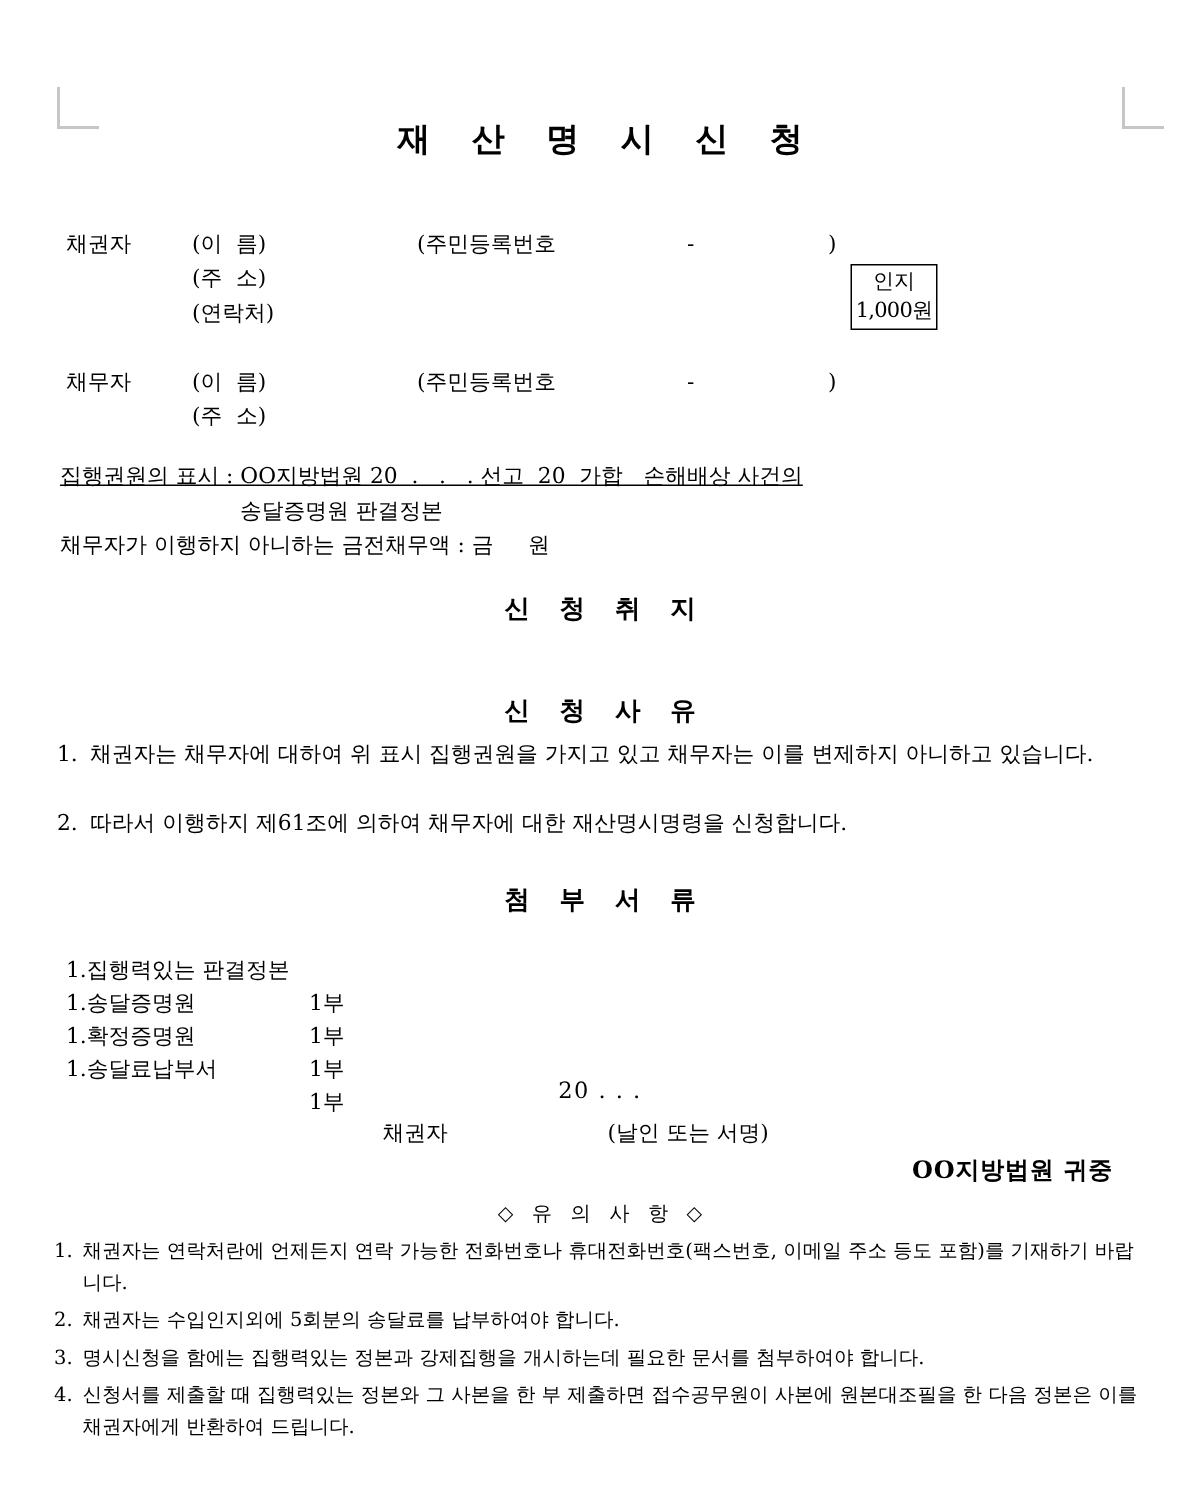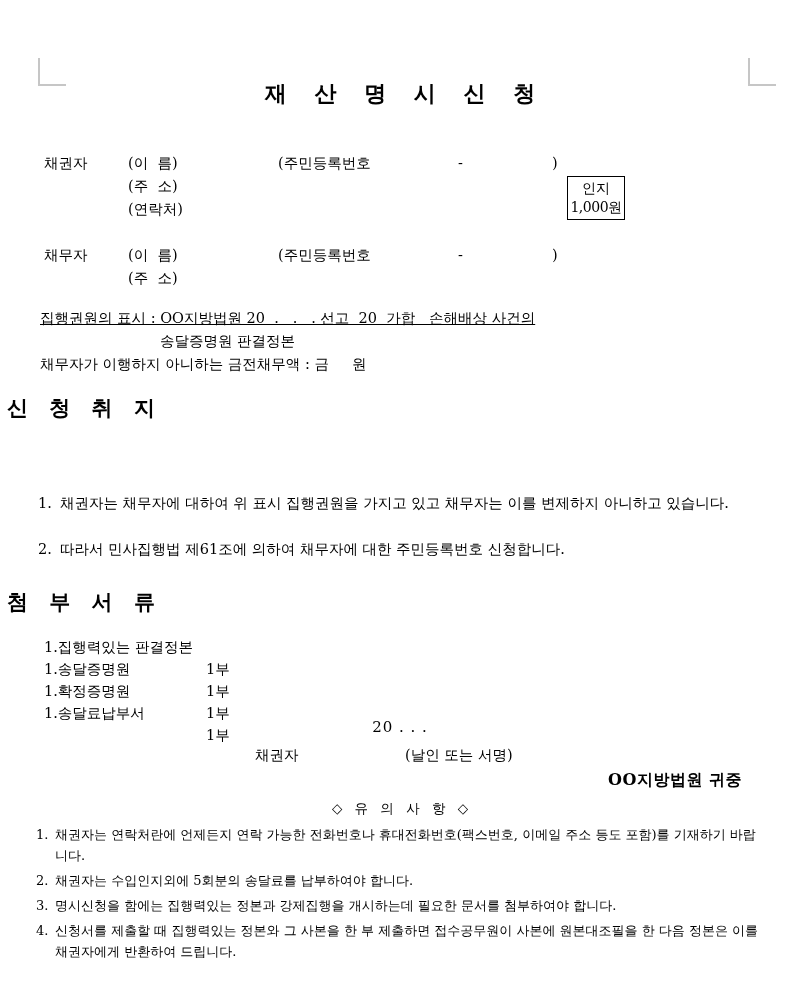--- a/index.html
+++ b/index.html
@@ -93,22 +93,22 @@
   .stamp-box .stamp-bottom {
     font-size: 14px;
     letter-spacing: -0.5px;
   }
 
   
   .section-heading {
     position: absolute;
     width: 800px;
     left: 0;
-    text-align: left;
-    font-size: 21px;
+    text-align: center;
+    font-size: 17px;
     font-weight: bold;
     letter-spacing: 7px;
     text-indent: 7px;
   }
 
   
   .para {
     position: absolute;
     font-size: 14.5px;
     line-height: 23px;
@@ -217,29 +217,30 @@
   <div class="t party-paren" style="top:244px;">)</div>
 
   <div class="t party-field" style="top:267px;">(주  소)</div>
 
   <div class="t" style="left:40px; top:307px;text-decoration:underline;">집행권원의 표시 : OO지방법원 20  .   .   . 선고  20  가합   손해배상 사건의</div>
   <div class="t" style="left:160px; top:330px;">송달증명원 판결정본</div>
   <div class="t" style="left:40px; top:353px;">채무자가 이행하지 아니하는 금전채무액 : 금     원</div>
 
   <div class="section-heading" style="top:394px;">신 청 취 지</div>
 
+  <div class="section-heading" style="top:462px;">신 청 사 유</div>
 
   <div class="para" style="left:38px; top:492px; width:722px; text-indent:0; padding-left:22px;">
     <span style="position:absolute; left:0;">1.</span>
     <span>채권자는 채무자에 대하여 위 표시 집행권원을 가지고 있고 채무자는 이를 변제하지 아니하고 있습니다.</span>
   </div>
 
   <div class="para" style="left:38px; top:538px; width:722px; padding-left:22px;">
     <span style="position:absolute; left:0;">2.</span>
-    <span>따라서 민사집행법 제61조에 의하여 채무자에 대한 주민등록번호 신청합니다.</span>
+    <span>따라서 이행하지 제61조에 의하여 채무자에 대한 재산명시명령을 신청합니다.</span>
   </div>
 
   <div class="section-heading" style="top:588px;">첨 부 서 류</div>
 
   <div class="attach-row" style="top:614px; left:0;">
     <span class="attach-name">1.집행력있는 판결정본</span>
     <span class="attach-qty">1부</span>
   </div>
   <div class="attach-row" style="top:636px; left:0;">
     <span class="attach-name">1.송달증명원</span>

